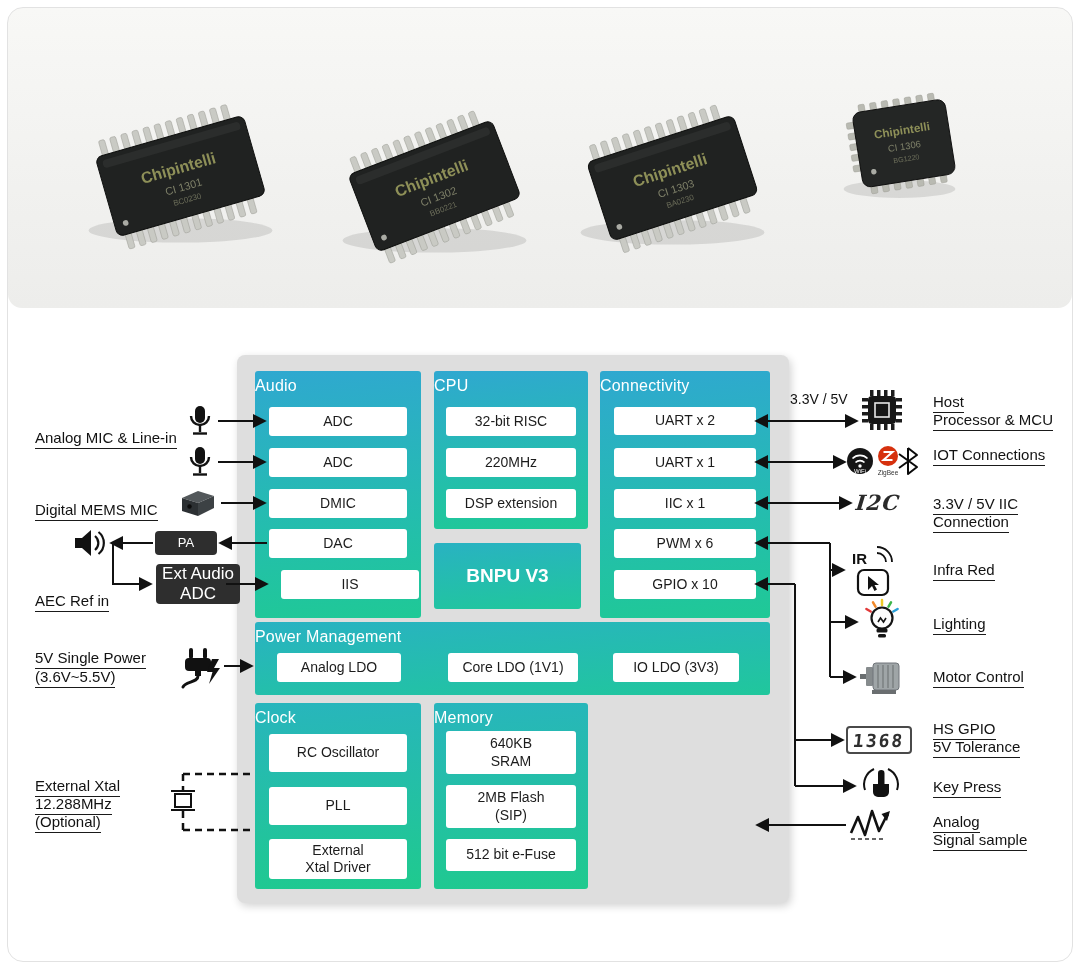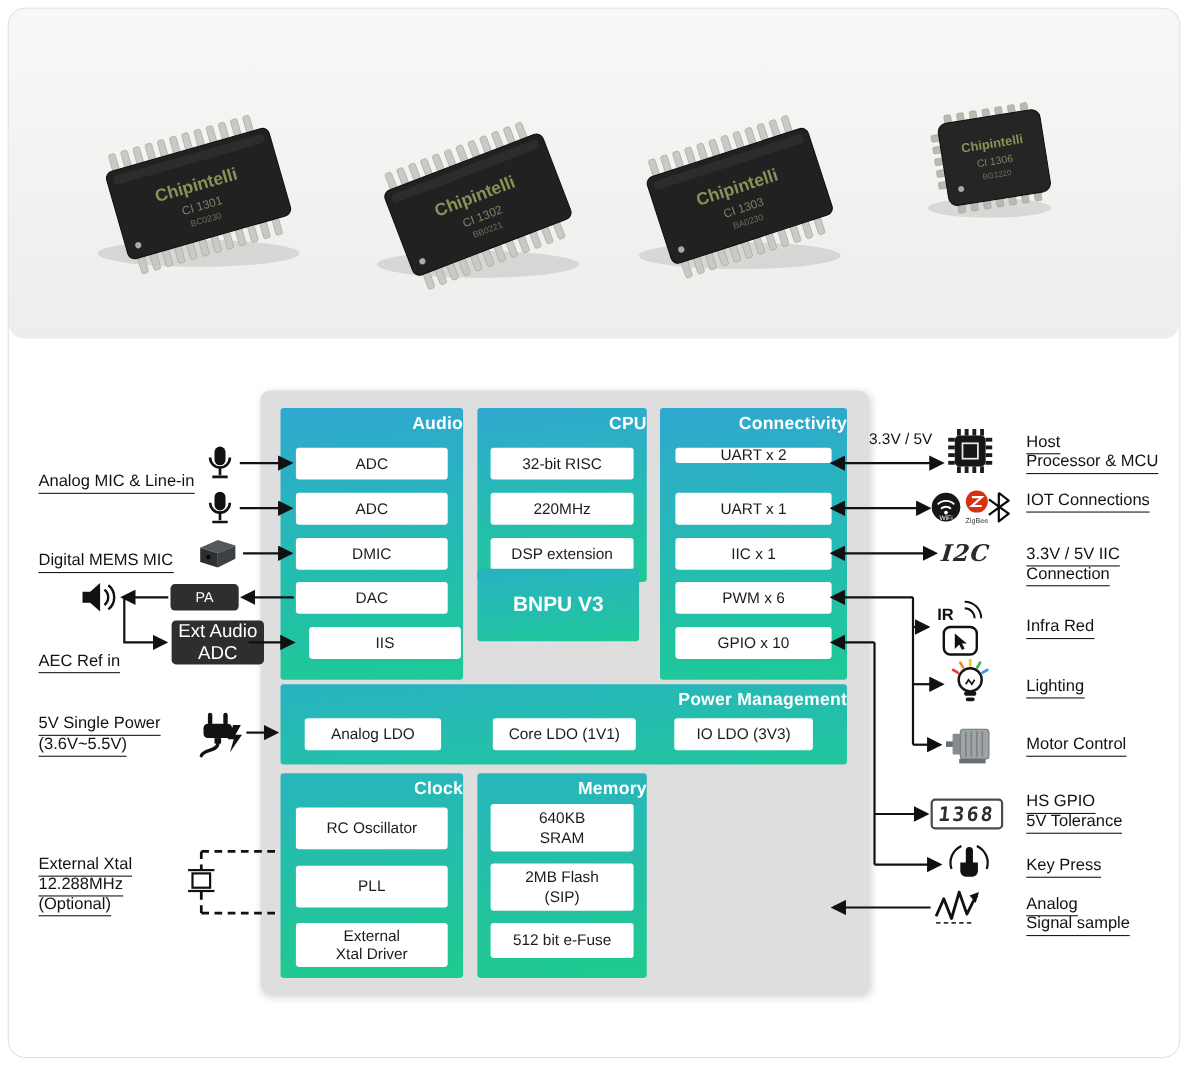--- a/index.html
+++ b/index.html
@@ -8,21 +8,21 @@
   .frame{position:absolute;inset:7px;border:1px solid #e2e2e2;border-radius:16px;pointer-events:none;z-index:40}
   .photo{position:absolute;left:8px;top:8px;width:1064px;height:300px;border-radius:14px;
          background:linear-gradient(180deg,#f8f8f6 0%,#f1f1ef 60%,#ededeb 100%);z-index:0}
   .chip-svg{position:absolute;z-index:1}
   .panel{position:absolute;left:237px;top:355px;width:552px;height:548px;background:#dedede;border-radius:8px;
          box-shadow:2px 3px 8px rgba(0,0,0,.18);z-index:1}
   .block{position:absolute;border-radius:3px;z-index:2}
   .g1{background:linear-gradient(175deg,#2fa8d0 0%,#24bdae 60%,#1fc996 100%)}
   .g2{background:linear-gradient(175deg,#29b2c2 0%,#20c79c 100%)}
   .g3{background:linear-gradient(175deg,#28b5bd 0%,#1fca8e 100%)}
-  .btitle{color:#fff;font-size:16px;font-weight:700;text-align:right;padding-top:6px;letter-spacing:.2px}
+  .btitle{color:#fff;font-size:16px;font-weight:400;text-align:left;padding-top:6px;letter-spacing:.2px}
   .wbox{position:absolute;background:#fff;border-radius:3px;display:flex;flex-direction:column;align-items:center;
         justify-content:center;font-size:14px;color:#1c1c1c;text-align:center;line-height:1.22}
   .wbox span{display:block}
   .darkbox{position:absolute;background:#2e2e2e;color:#fff;border-radius:4px;display:flex;flex-direction:column;
            align-items:center;justify-content:center;text-align:left;z-index:2;line-height:1.2}
   .bnpu{display:flex;align-items:center;justify-content:center;color:#fff;font-size:19px;font-weight:700}
   .lbl{position:absolute;font-size:15px;color:#121212;white-space:nowrap;line-height:1.2;z-index:4;
        border-bottom:1.5px solid #1a1a1a;padding-bottom:1px}
   .plain{border-bottom:none;font-size:14px}
   .icon{position:absolute;z-index:4}
@@ -203,25 +203,25 @@
     <div class="wbox" style="left:26px;top:199px;width:138px;height:29px">IIS</div>
   </div>
 
   <div class="block g1" style="left:434px;top:371px;width:154px;height:158px">
     <div class="btitle">CPU</div>
     <div class="wbox" style="left:12px;top:36px;width:130px;height:29px">32-bit RISC</div>
     <div class="wbox" style="left:12px;top:77px;width:130px;height:29px">220MHz</div>
     <div class="wbox" style="left:12px;top:118px;width:130px;height:29px">DSP extension</div>
   </div>
 
-  <div class="block g2 bnpu" style="left:434px;top:517px;width:147px;height:66px">BNPU V3</div>
+  <div class="block g2 bnpu" style="left:434px;top:543px;width:147px;height:66px">BNPU V3</div>
 
   <div class="block g1" style="left:600px;top:371px;width:170px;height:247px">
     <div class="btitle">Connectivity</div>
-    <div class="wbox" style="left:14px;top:36px;width:142px;height:14px">UART x 2</div>
+    <div class="wbox" style="left:14px;top:36px;width:142px;height:28px">UART x 2</div>
     <div class="wbox" style="left:14px;top:77px;width:142px;height:29px">UART x 1</div>
     <div class="wbox" style="left:14px;top:118px;width:142px;height:29px">IIC x 1</div>
     <div class="wbox" style="left:14px;top:158px;width:142px;height:29px">PWM x 6</div>
     <div class="wbox" style="left:14px;top:199px;width:142px;height:29px">GPIO x 10</div>
   </div>
 
   <div class="block g2" style="left:255px;top:622px;width:515px;height:73px">
     <div class="btitle">Power Management</div>
     <div class="wbox" style="left:22px;top:31px;width:124px;height:29px">Analog LDO</div>
     <div class="wbox" style="left:193px;top:31px;width:130px;height:29px">Core LDO (1V1)</div>

